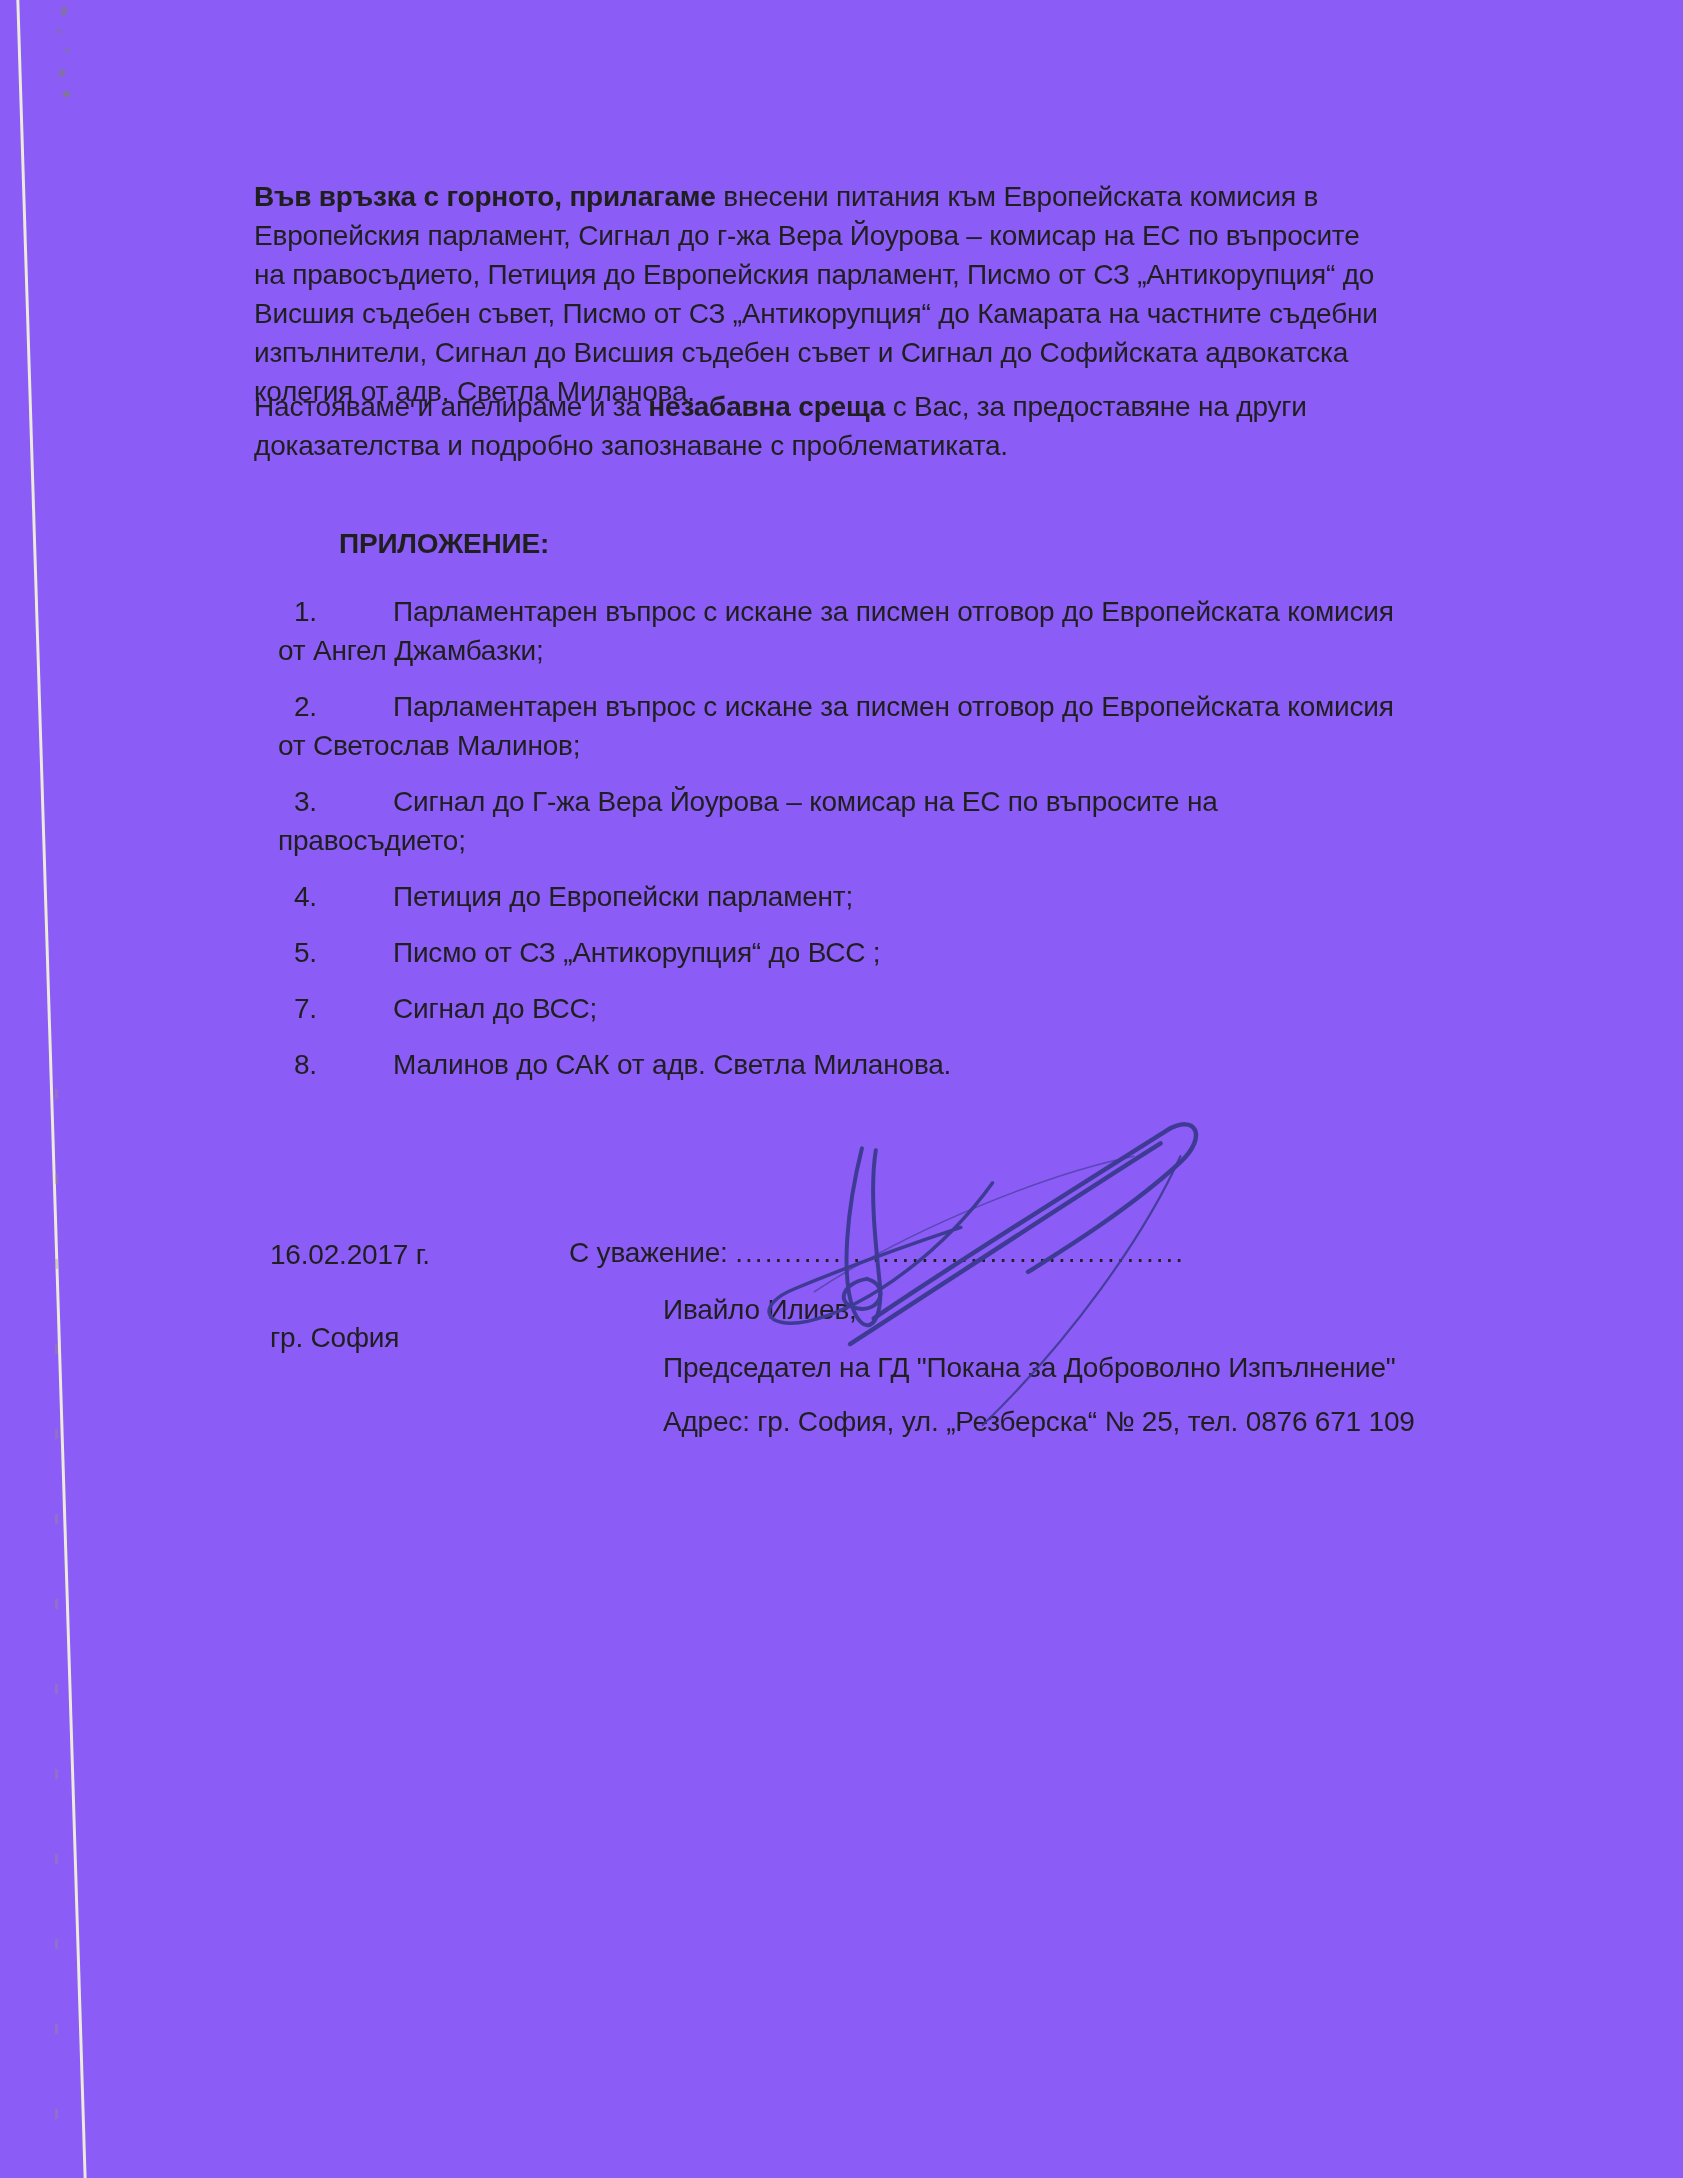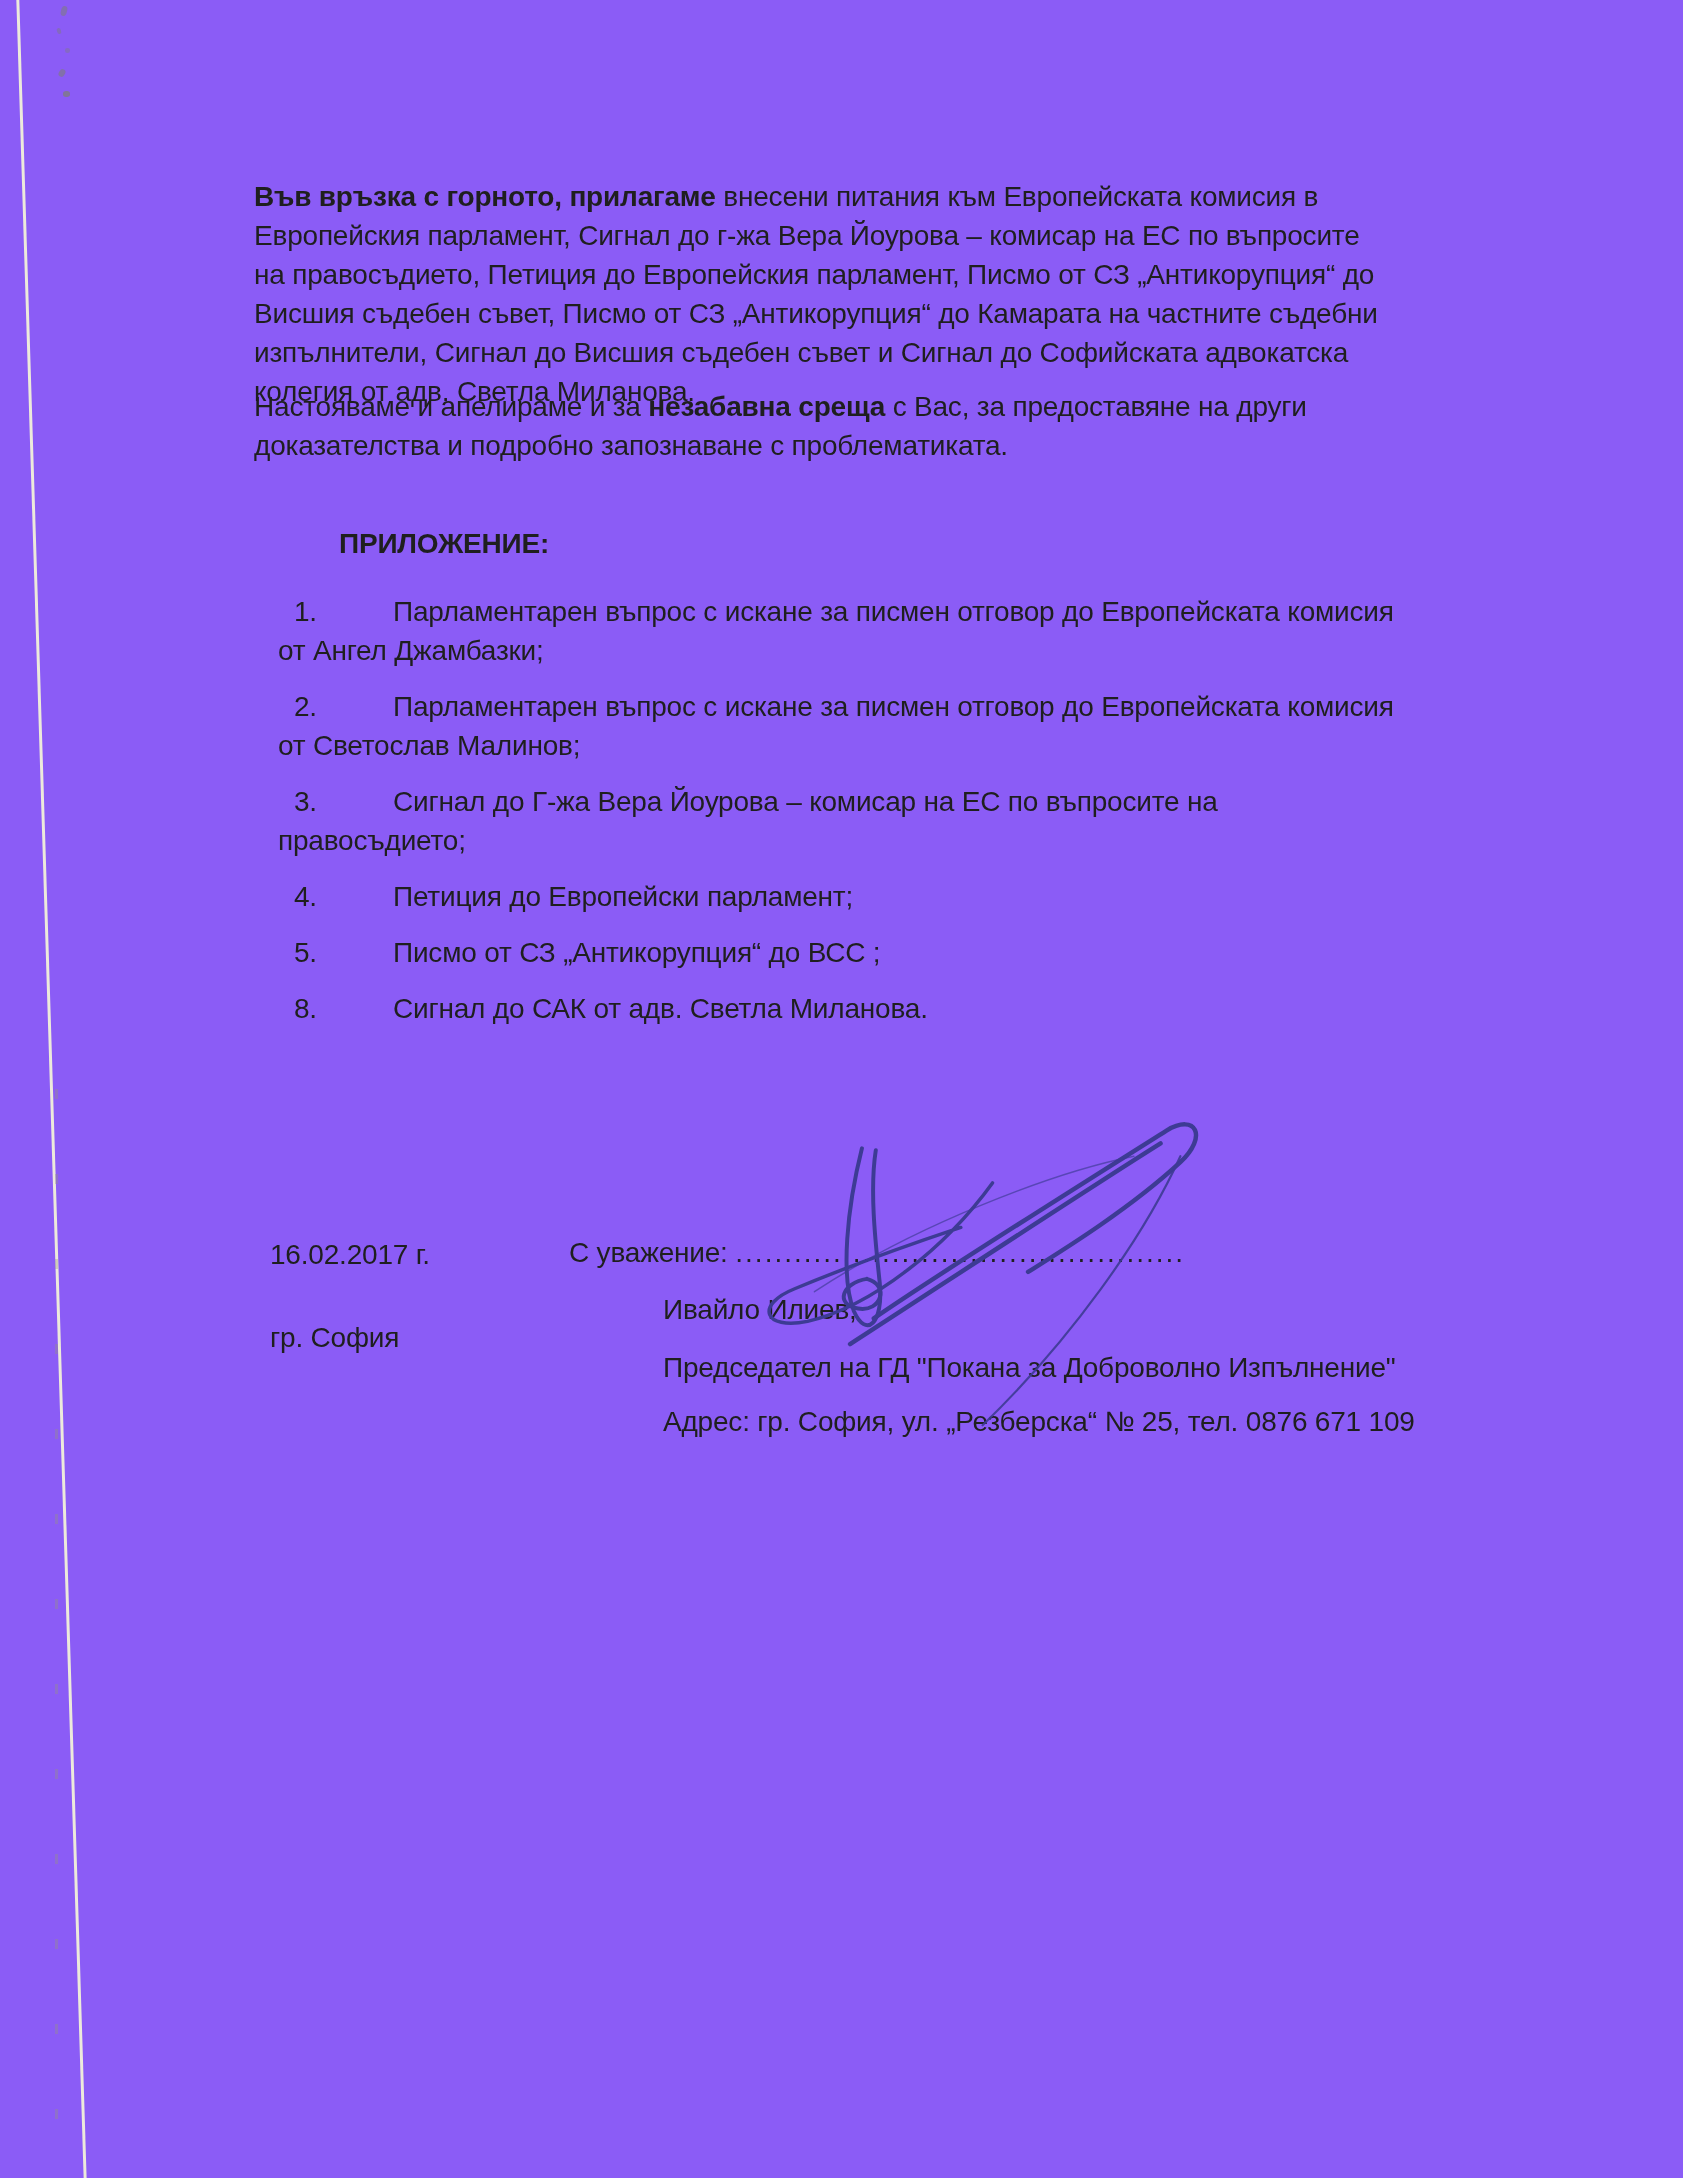--- a/index.html
+++ b/index.html
@@ -56,21 +56,22 @@
     <p class="textblock p2"><span>Настояваме и апелираме и за </span><span class="bold">незабавна среща</span><span> с Вас, за предоставяне на други доказателства и подробно запознаване с проблематиката.</span></p>
 
     <div class="textblock attachments">
       <div class="att-heading">ПРИЛОЖЕНИЕ:</div>
       <div>
           <div class="li"><span class="num">1.</span><span>Парламентарен въпрос с искане за писмен отговор до Европейската комисия от Ангел Джамбазки;</span></div>
           <div class="li"><span class="num">2.</span><span>Парламентарен въпрос с искане за писмен отговор до Европейската комисия от Светослав Малинов;</span></div>
           <div class="li"><span class="num">3.</span><span>Сигнал до Г-жа Вера Йоурова – комисар на ЕС по въпросите на правосъдието;</span></div>
           <div class="li"><span class="num">4.</span><span>Петиция до Европейски парламент;</span></div>
           <div class="li"><span class="num">5.</span><span>Писмо от СЗ „Антикорупция“ до ВСС ;</span></div>
-          <div class="li"><span class="num">8.</span><span>Сигнал до САК от адв. Светла Миланова.</span></div>
+          <div class="li"><span class="num">7.</span><span>Сигнал до ВСС;</span></div>
+          <div class="li"><span class="num">8.</span><span>Малинов до САК от адв. Светла Миланова.</span></div>
         </div>
 
     </div>
 
     <div class="textblock sig-date">16.02.2017 г.</div>
     <div class="textblock sig-city">гр. София</div>
     <div class="textblock salutation"><span>С уважение:</span> <span class="sal-dots">..............................................</span></div>
     <div class="textblock sig-name">Ивайло Илиев,</div>
     <div class="textblock sig-title">Председател на ГД "Покана за Доброволно Изпълнение"</div>
     <div class="textblock sig-address">Адрес: гр. София, ул. „Резберска“ № 25, тел. 0876 671 109</div>

